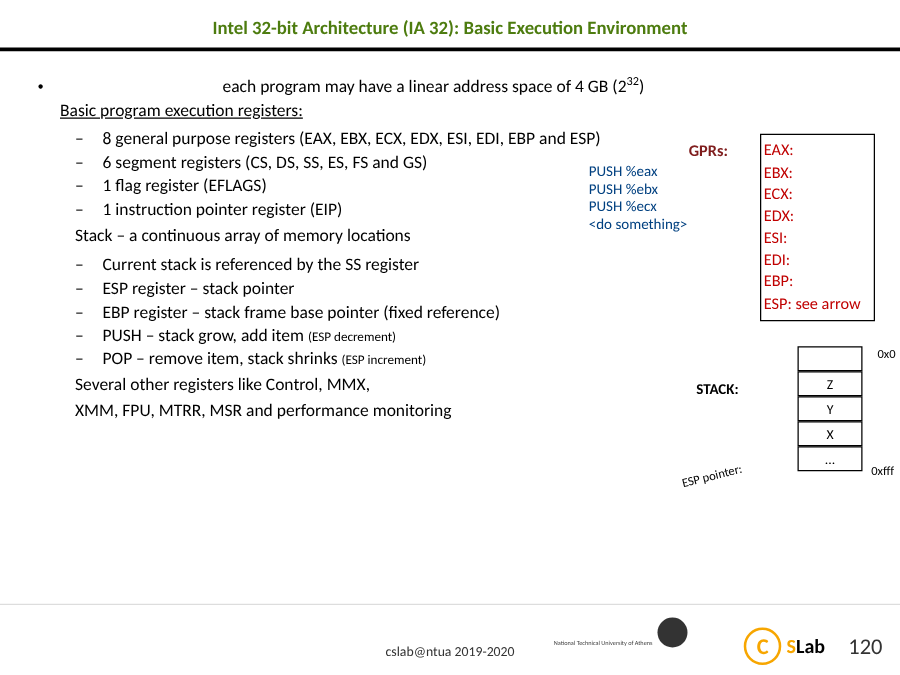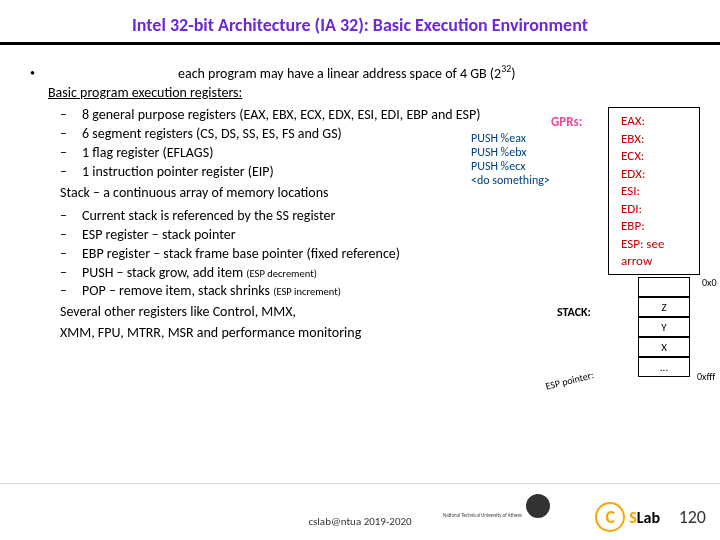--- a/index.html
+++ b/index.html
@@ -5,25 +5,25 @@
   * { box-sizing: border-box; margin: 0; padding: 0; }
   body {
     width: 720px;
     height: 540px;
     font-family: Calibri, Arial, sans-serif;
     background: #fff;
     position: relative;
     overflow: hidden;
   }
   .title {
-    font-size: 18px;
+    font-size: 15px;
     font-weight: bold;
     text-align: center;
     padding: 14px 10px 6px 10px;
-    color: #6d28d9;
+    color: #4d7c0f;
   }
   .title-underline {
     height: 3px;
     background: #000;
     margin: 0 0 18px 0;
   }
   .content {
     position: relative;
     padding: 0 12px 0 30px;
     font-size: 14px;
@@ -37,36 +37,36 @@
   .sub-list { padding-left: 30px; margin-top: 4px; }
   .sub-row { display: flex; }
   .dash { width: 22px; flex-shrink: 0; }
   .sub-text { flex: 1; }
   .stack-heading { padding-left: 30px; margin: 2px 0; }
   .small { font-size: 10.5px; }
   .gprs-label {
     position: absolute;
     left: 551px; top: 114px;
     font-size: 13px; font-weight: bold;
-    color: #ec4899;
+    color: #7f1d1d;
   }
   .push-block {
     position: absolute;
     left: 471px; top: 131px;
     font-size: 12px;
     color: #004080;
   }
   .reg-box {
     position: absolute;
     left: 608px; top: 107px;
     width: 92px;
     border: 1.2px solid #000;
     font-size: 13px;
     line-height: 1.35;
-    padding: 4px 12px;
+    padding: 4px 2px;
     color: #c00000;
   }
   .stack-label {
     position: absolute;
     left: 557px; top: 285px;
     font-size: 12px; font-weight: bold; margin-top: 20px;
   }
   .stack-box {
     position: absolute;
     left: 638px; top: 277px;

